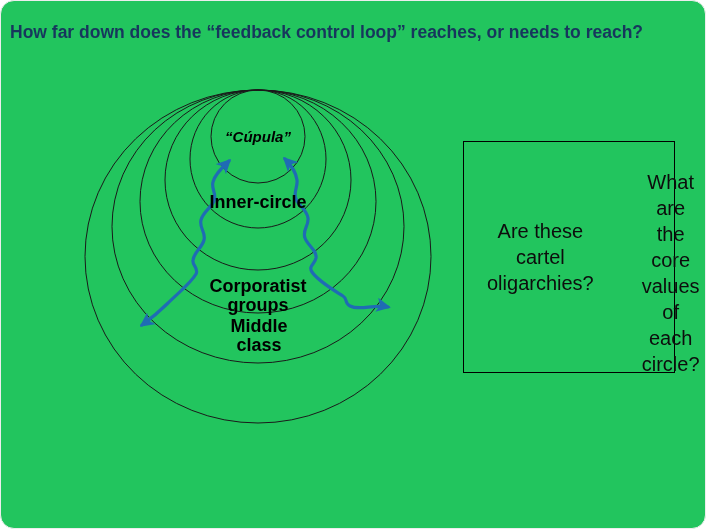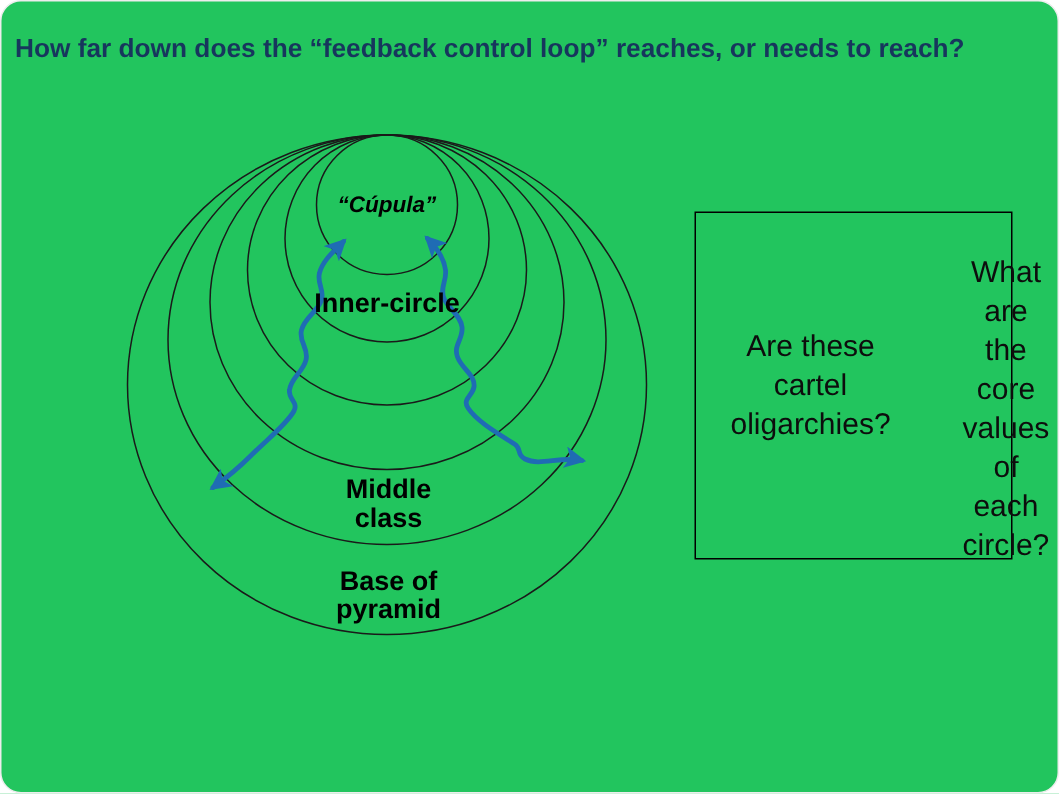--- a/index.html
+++ b/index.html
@@ -99,22 +99,22 @@
                  C 307 245, 316 249, 315 257
                  C 314 263, 307 265, 311 271
                  C 317 280, 331 288, 342 295
                  C 347 298, 343 302, 349 305
                  C 359 310, 372 303, 387 306"></path>
       </g>
     </svg>
 
     <div class="ring-label lbl-cupula">“Cúpula”</div>
     <div class="ring-label lbl-inner">Inner-circle</div>
+    <div class="ring-label lbl-corporatist">Corporatist groups</div>
     <div class="ring-label lbl-middle">Middle class</div>
-    <div class="ring-label lbl-base">Base of pyramid</div>
   </div>
 
   <div class="qbox">
     <div class="q q1">Are these cartel oligarchies?</div>
     <div class="q q2">What are the core values of each circle?</div>
   </div>
 
   <div class="pagefoot">
     <span class="pagebar"></span>
     <span>50</span>

